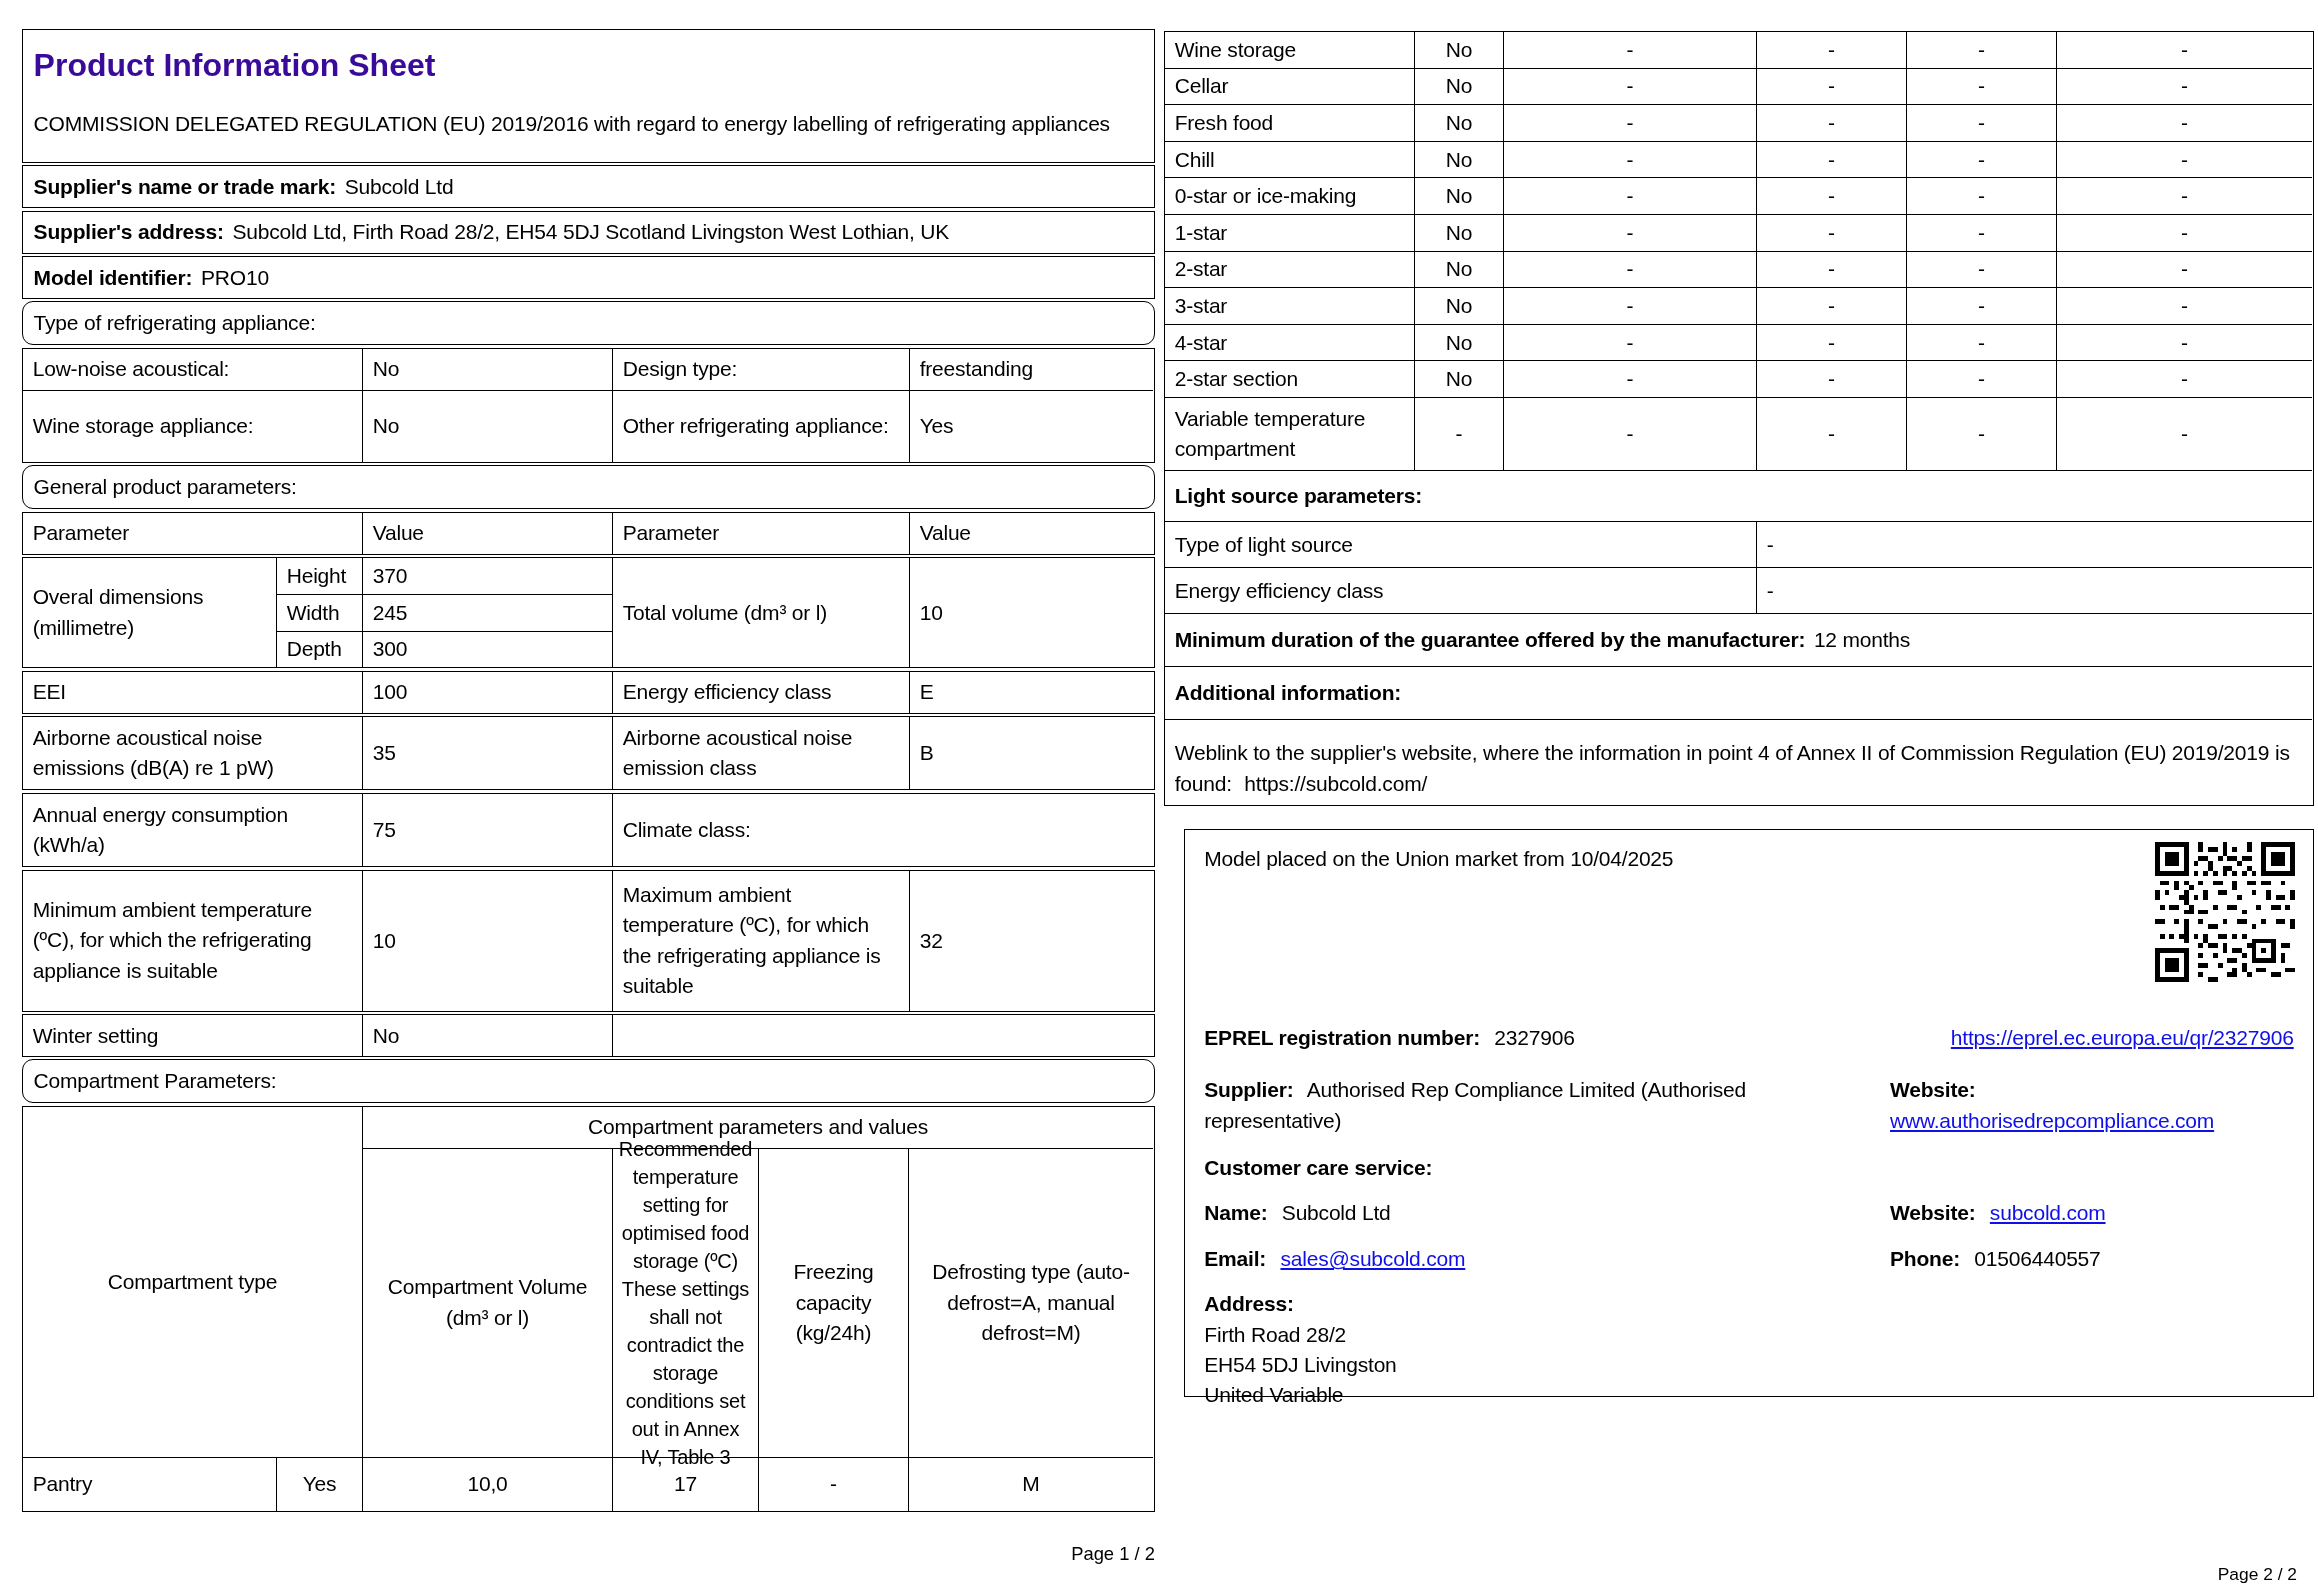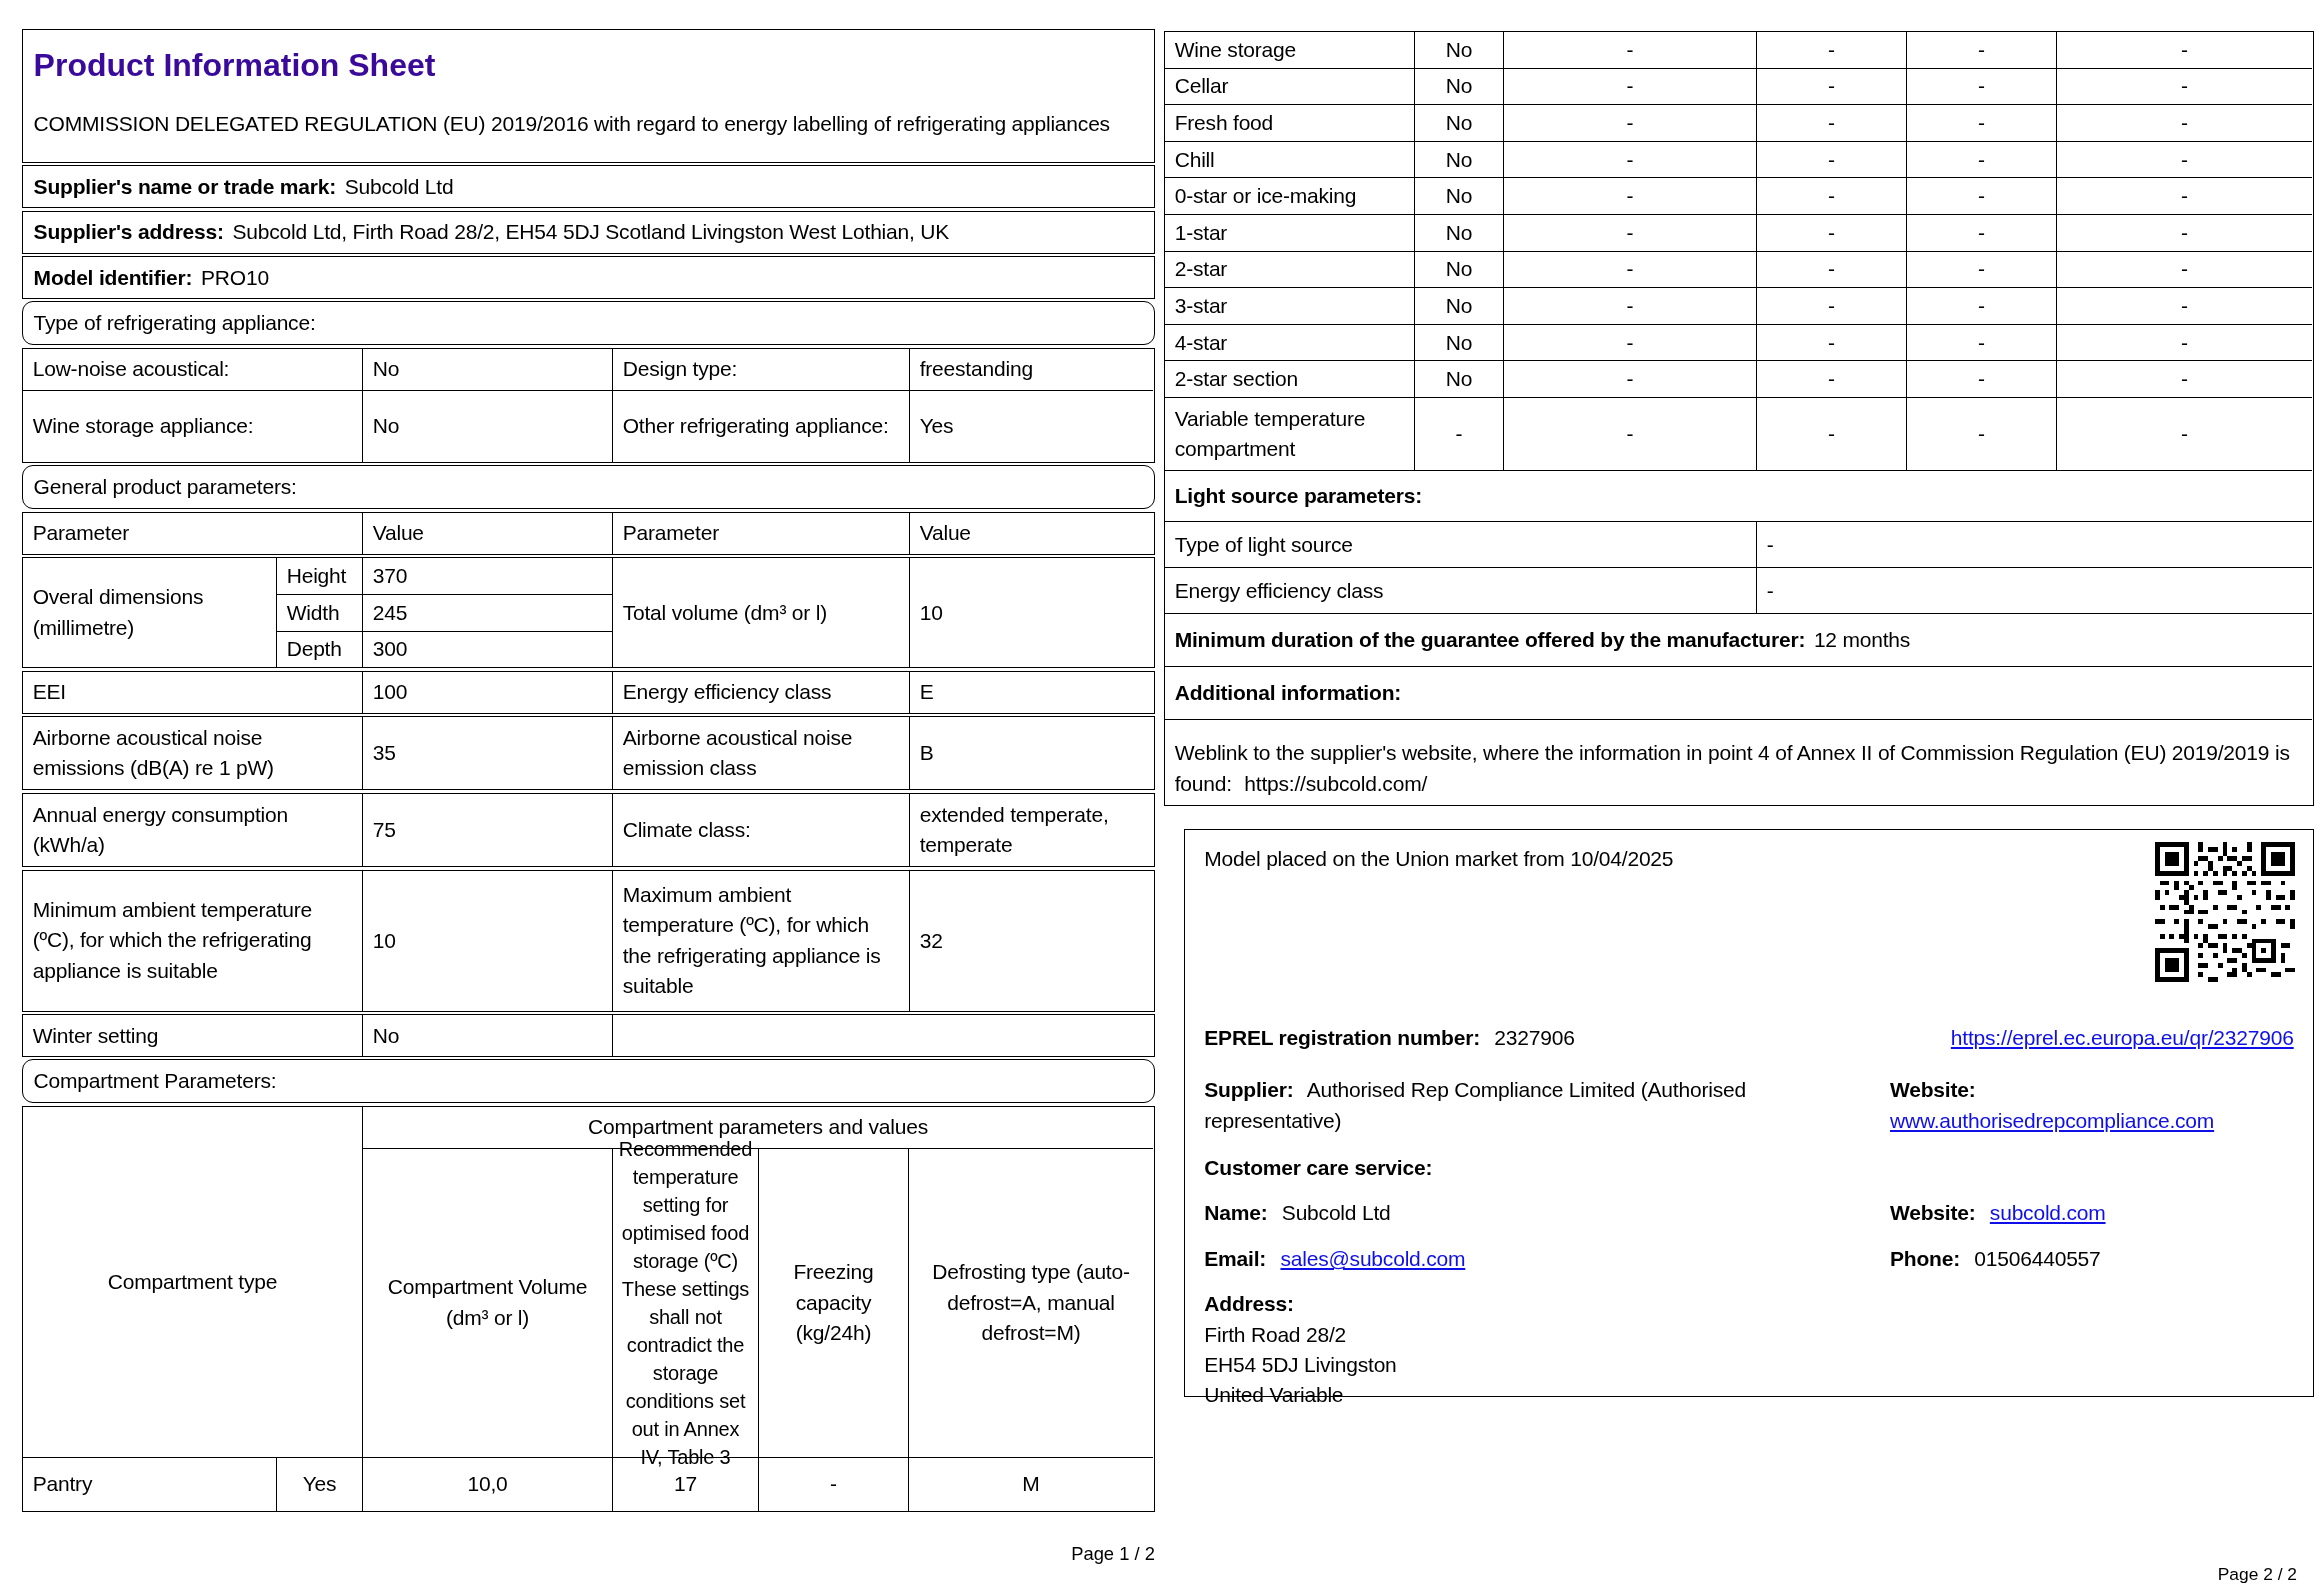--- a/index.html
+++ b/index.html
@@ -127,21 +127,20 @@
     <div class="c h150 wrap2">Airborne acoustical noise emissions (dB(A) re 1 pW)</div>
     <div class="c bl h150">35</div>
     <div class="c bl h150 wrap2">Airborne acoustical noise emission class</div>
     <div class="c bl h150">B</div>
   </div>
 
   <div class="sec g4">
     <div class="c h150 wrap2">Annual energy consumption (kWh/a)</div>
     <div class="c bl h150">75</div>
     <div class="c bl h150">Climate class:</div>
-    <div class="c bl h150 wrap2">extended temperate, temperate</div>
   </div>
 
   <div class="sec g4">
     <div class="c h290 wrap2">Minimum ambient temperature (ºC), for which the refrigerating appliance is suitable</div>
     <div class="c bl h290">10</div>
     <div class="c bl h290 wrap2">Maximum ambient temperature (ºC), for which the refrigerating appliance is suitable</div>
     <div class="c bl h290">32</div>
   </div>
 
   <div class="sec gw">

